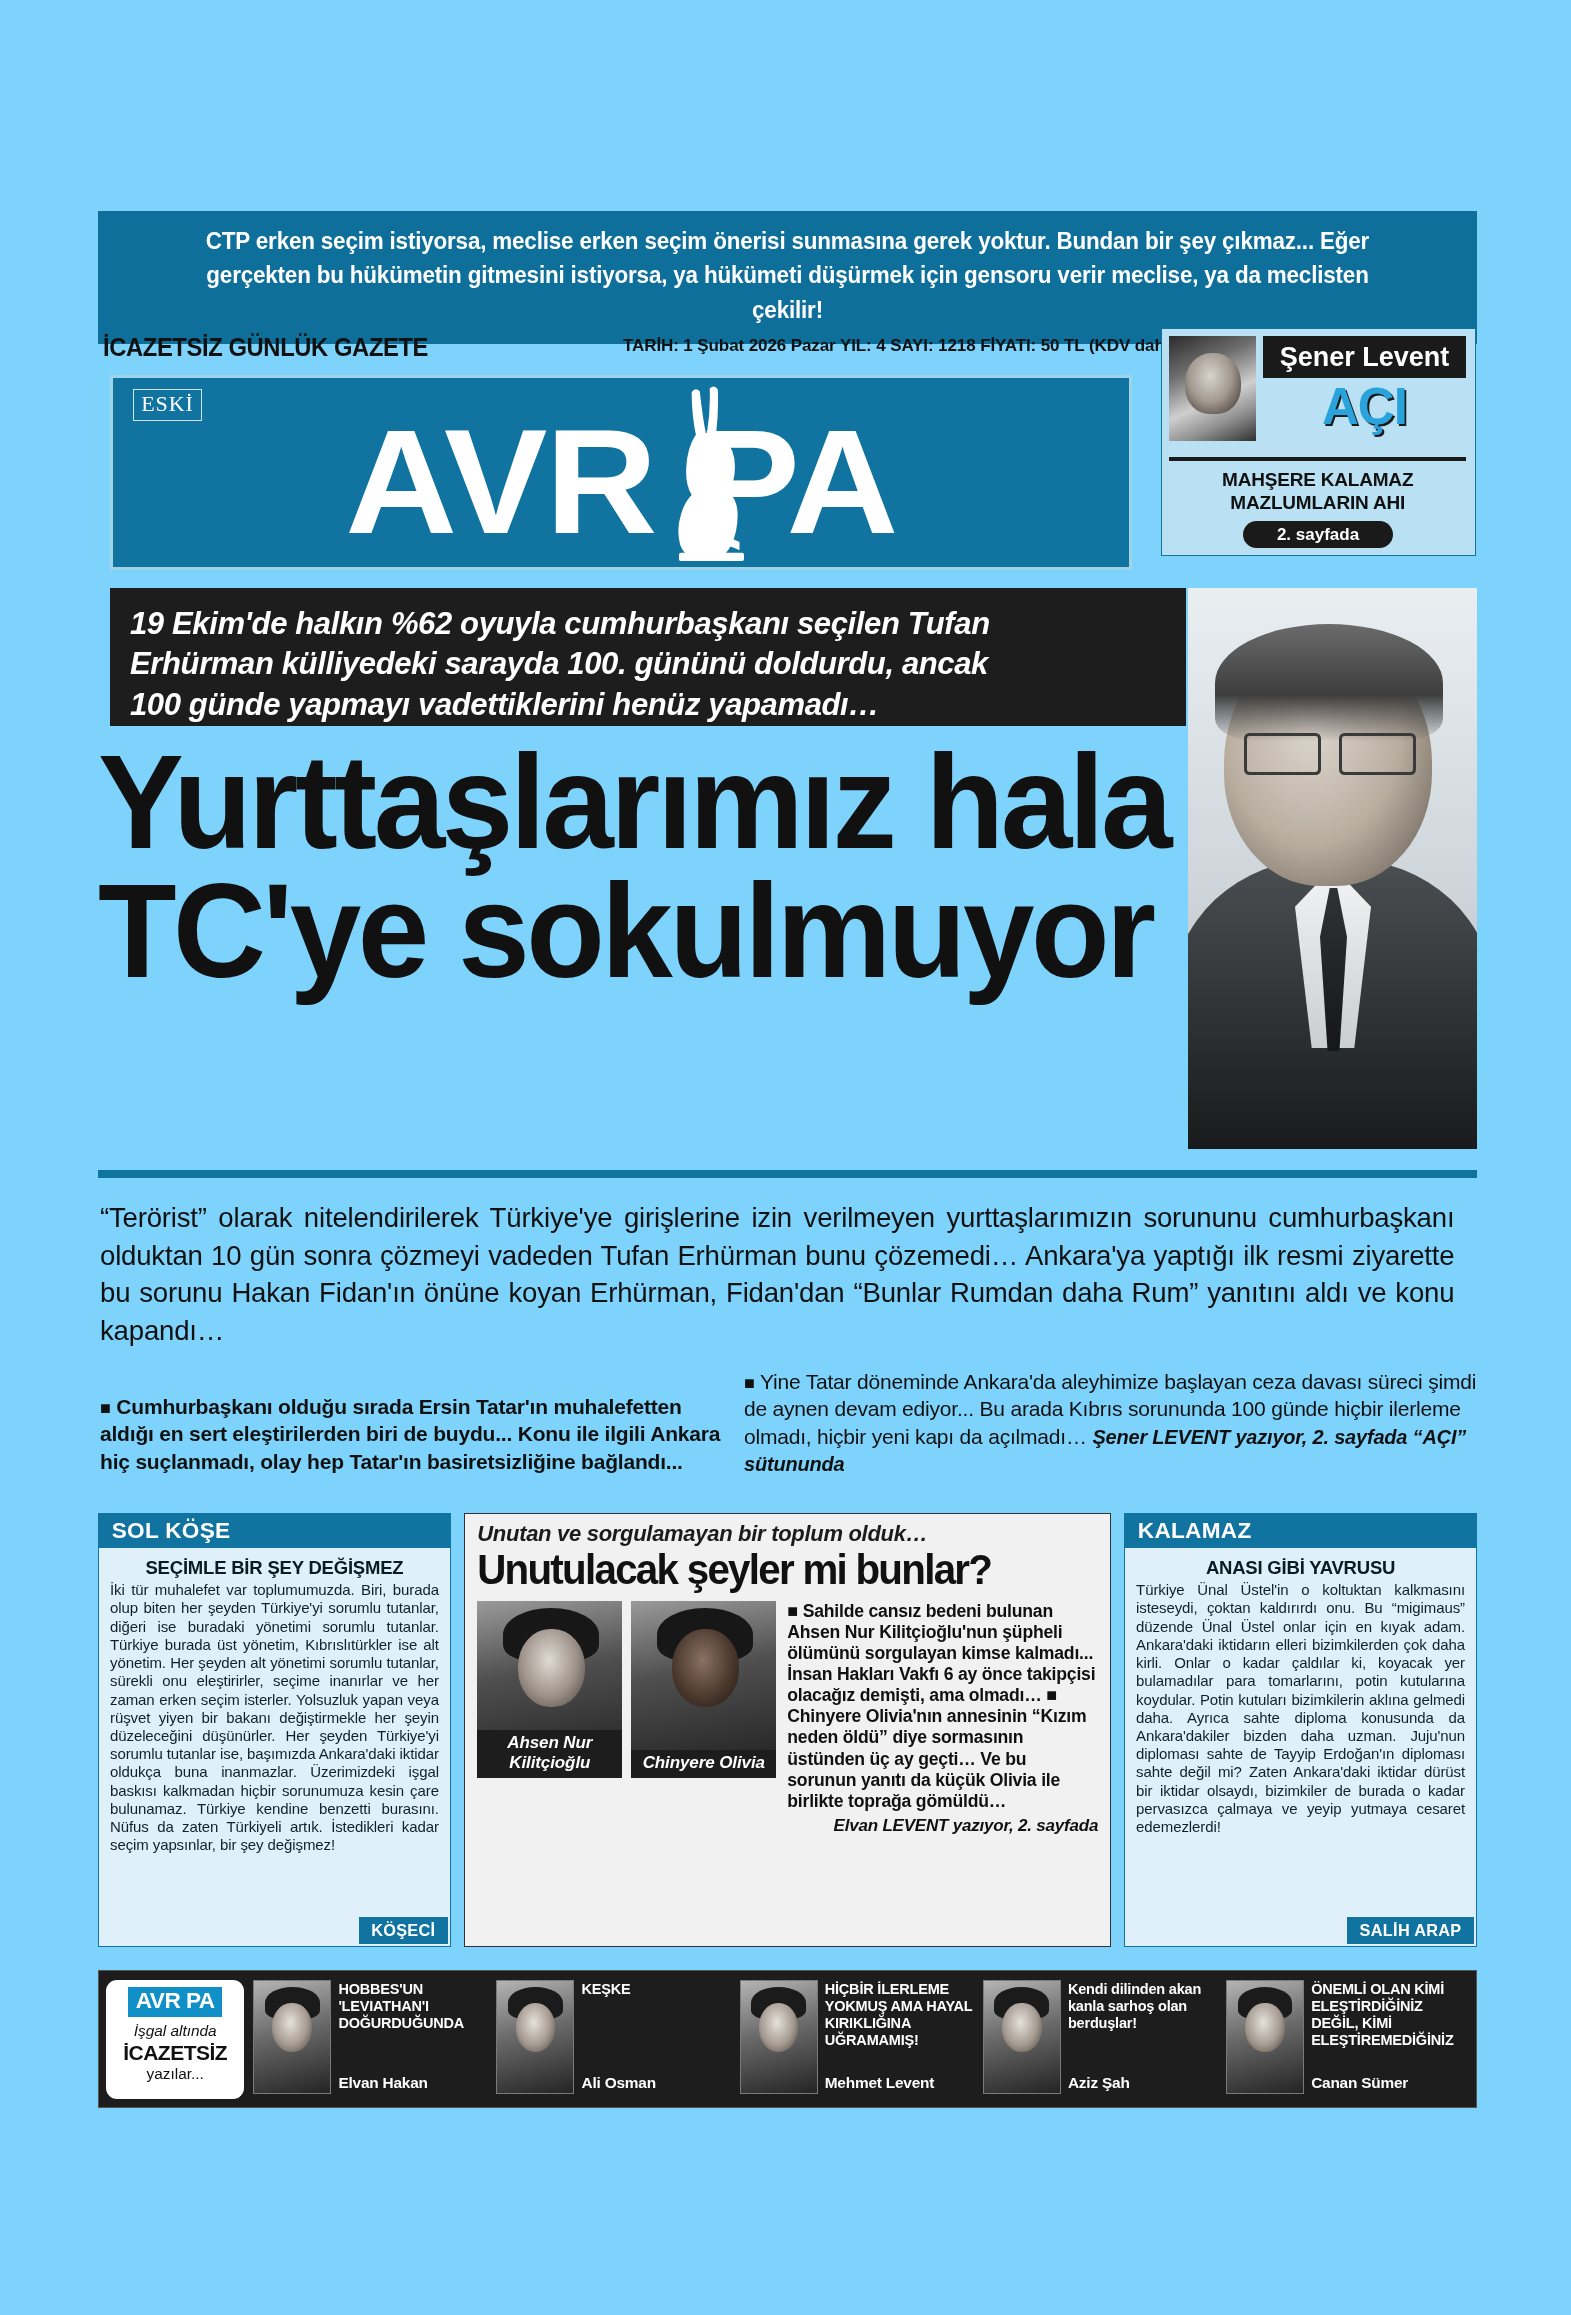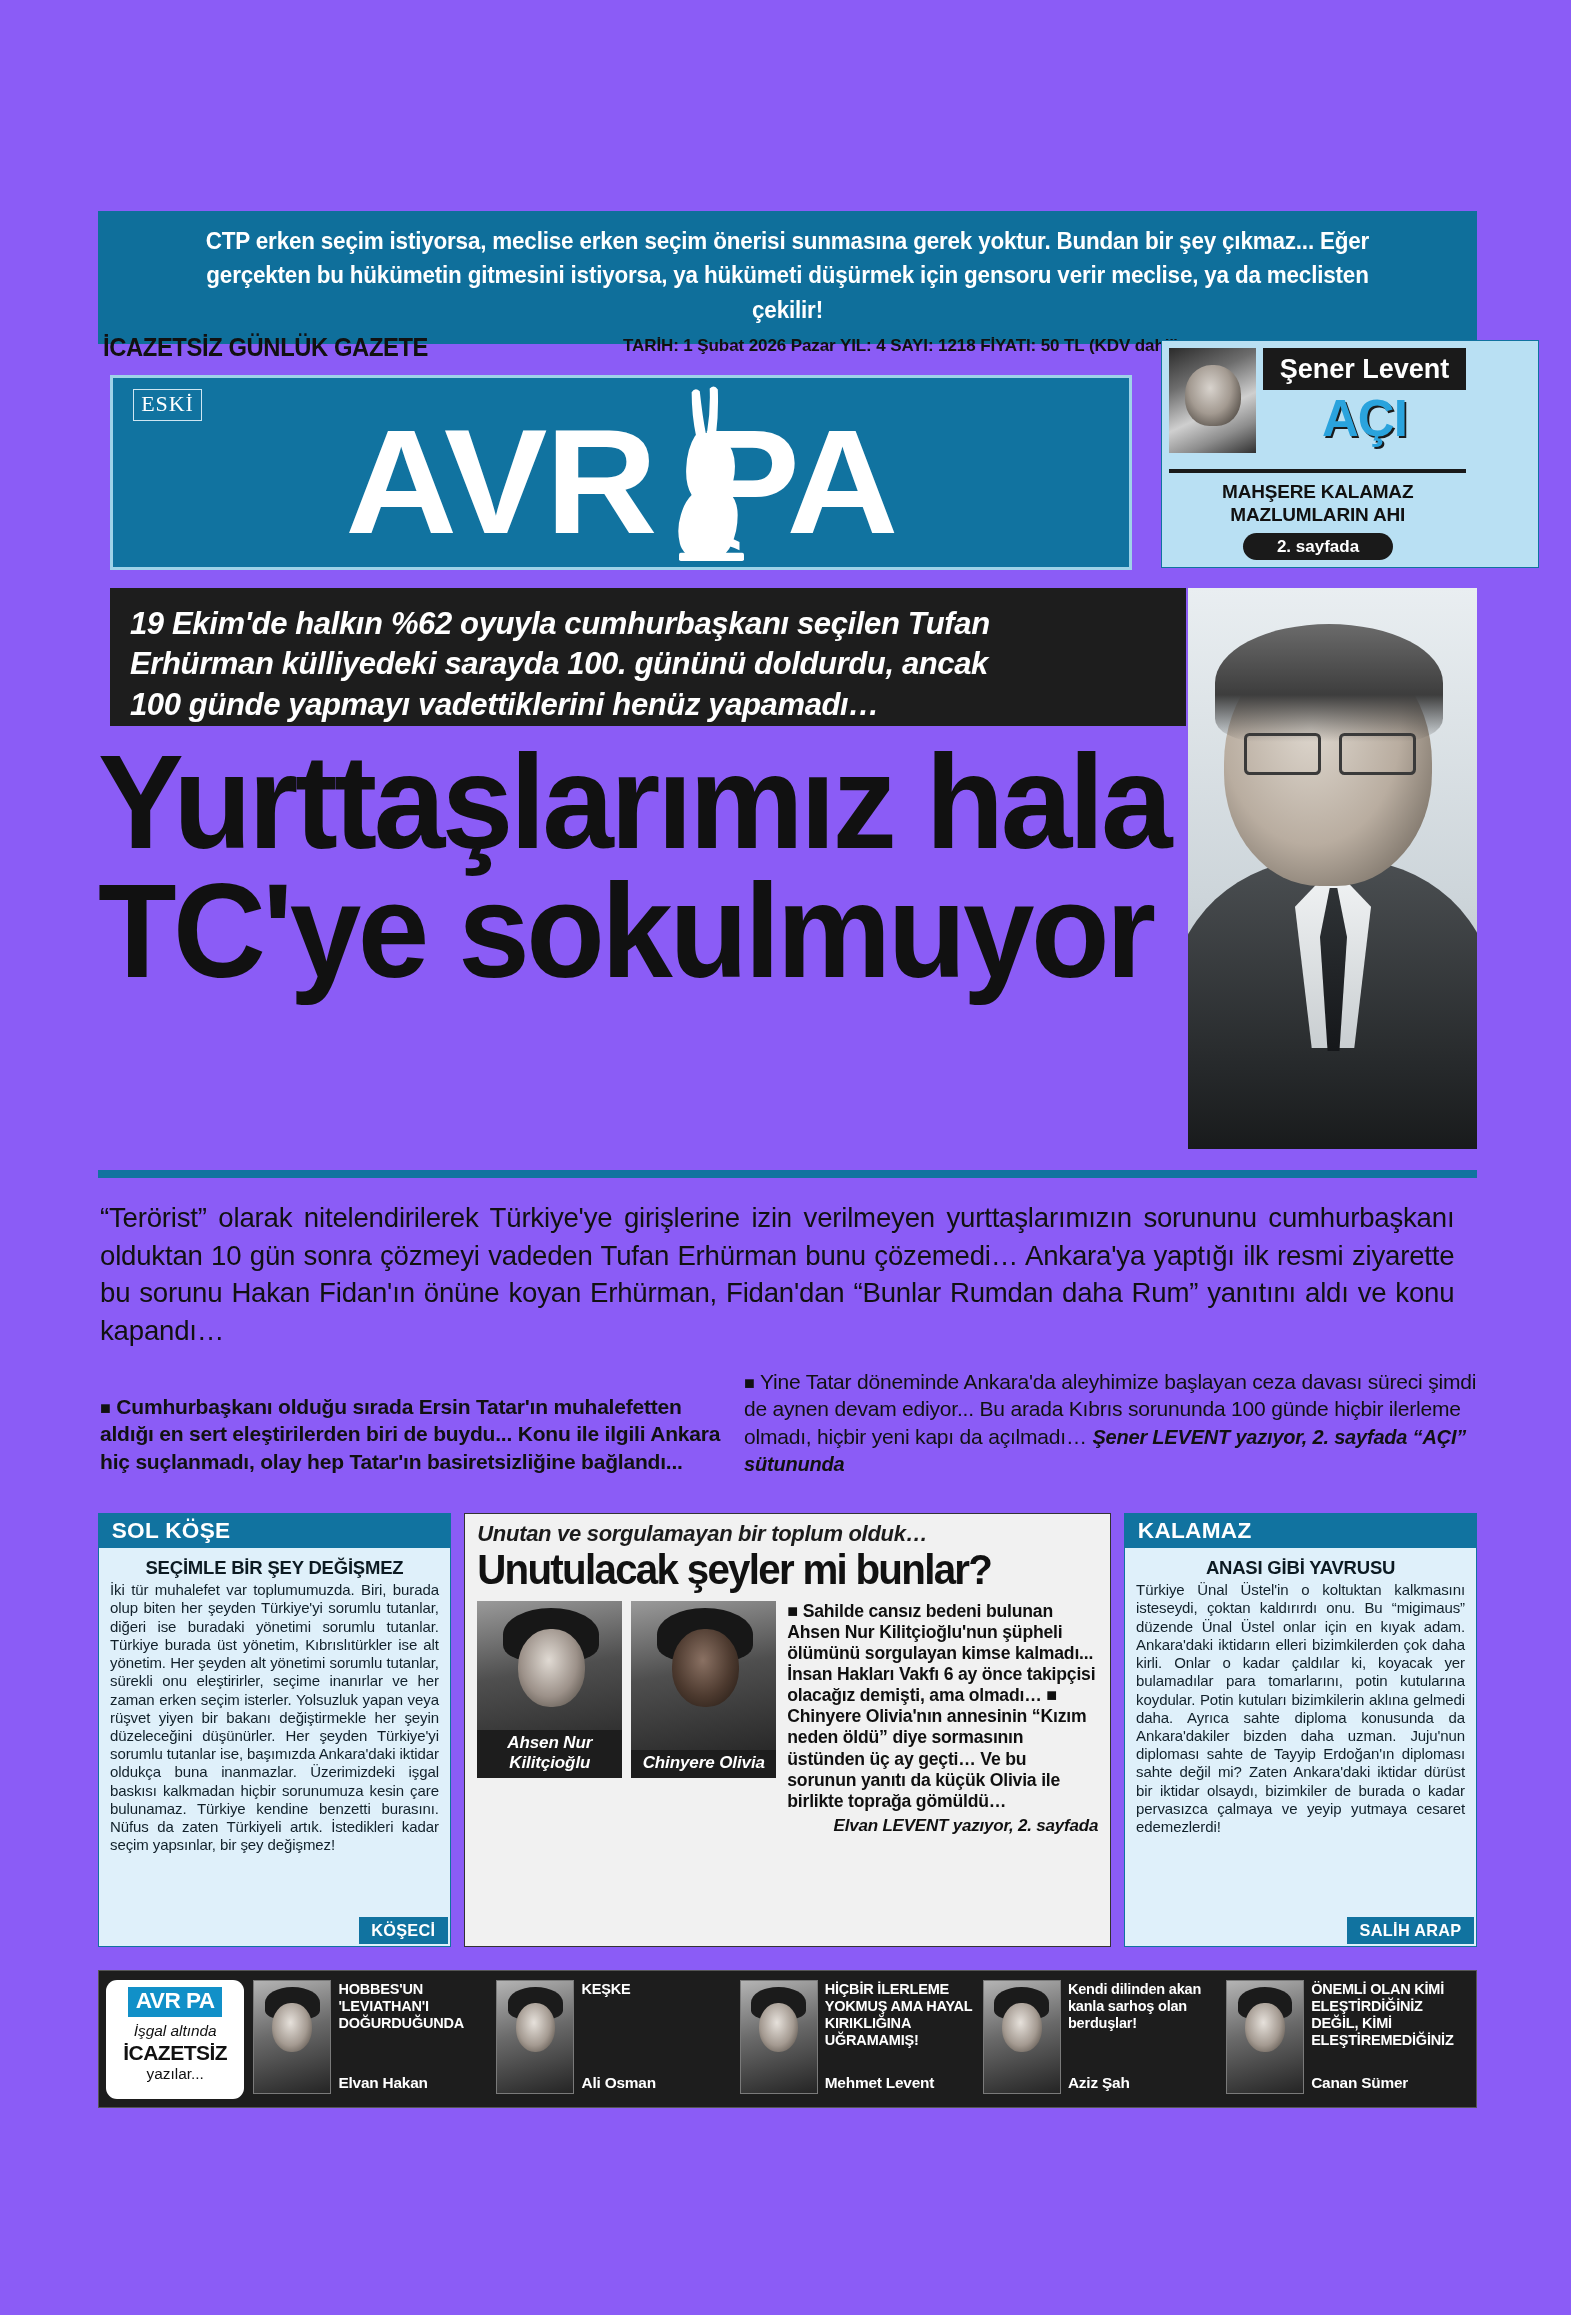--- a/index.html
+++ b/index.html
@@ -9,21 +9,21 @@
     height: 2316px;
     background: #ffffff;
     font-family: "Liberation Sans", sans-serif;
     overflow: hidden;
   }
 
   .page {
     position: relative;
     width: 1571px;
     height: 2316px;
-    background: #8b5cf6;
+    background: #7dd3fc;
     padding: 0;
   }
 
   
   .top-banner {
     position: absolute;
     left: 98px;
     top: 211px;
     width: 1379px;
     background: #0f6f9b;
@@ -110,22 +110,22 @@
     top: 7.2px;
     width: 145px;
     height: 185px;
     pointer-events: none;
   }
 
   
   .sl-box {
     position: absolute;
     left: 1161px;
-    top: 340px;
-    width: 378px;
+    top: 328px;
+    width: 315px;
     height: 228px;
     background: #b9e0f3;
     border: 1.8px solid #1173a0;
     padding: 5.4px;
   }
   .sl-photo {
     position: absolute;
     left: 7.2px;
     top: 7.2px;
     width: 87px;

